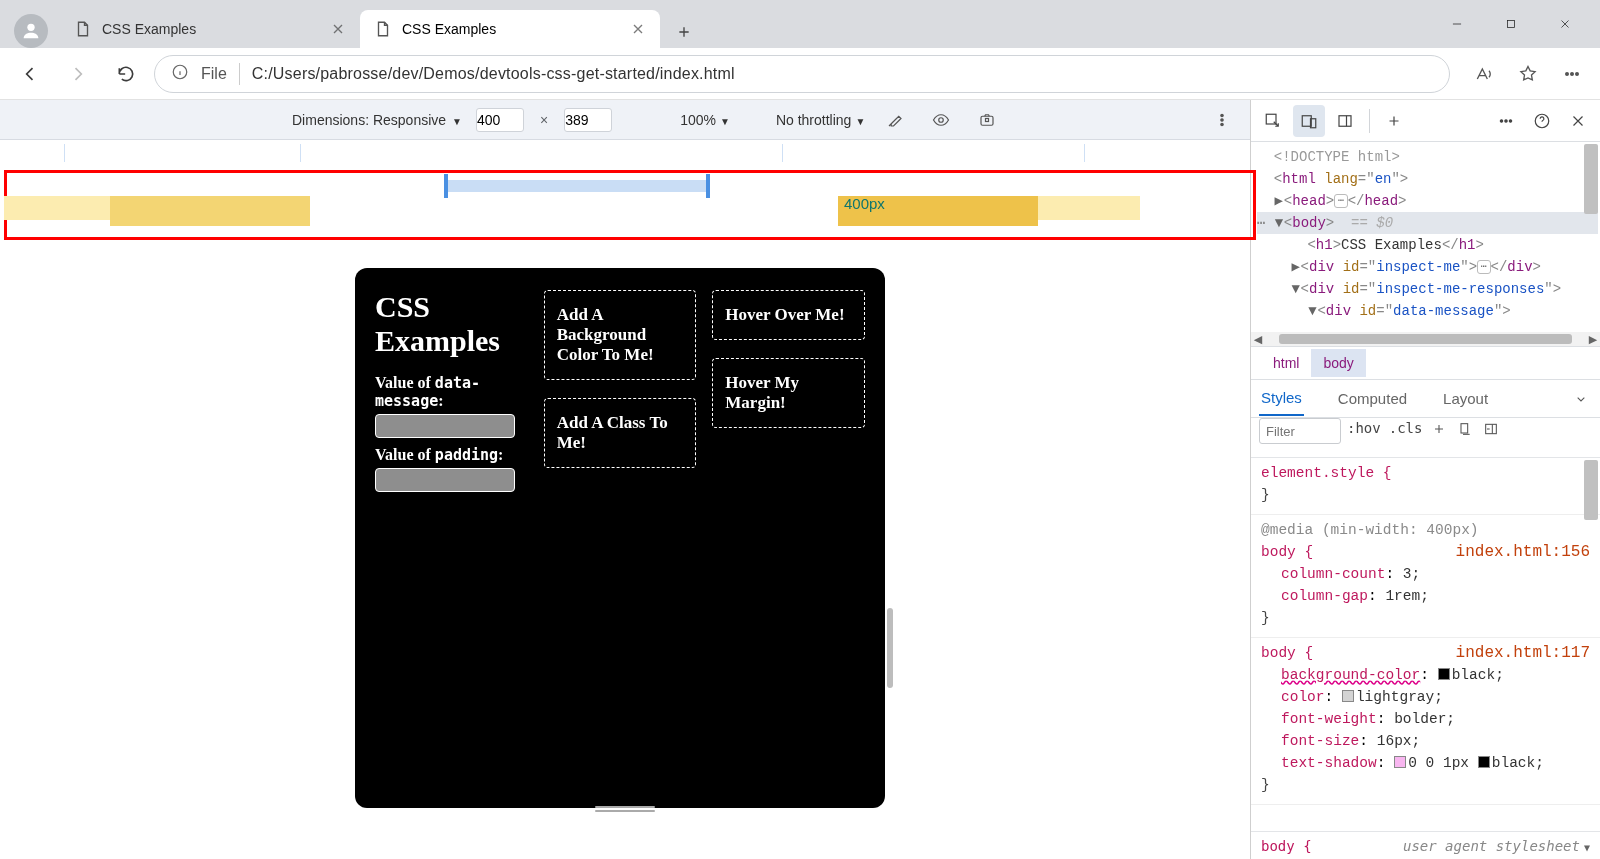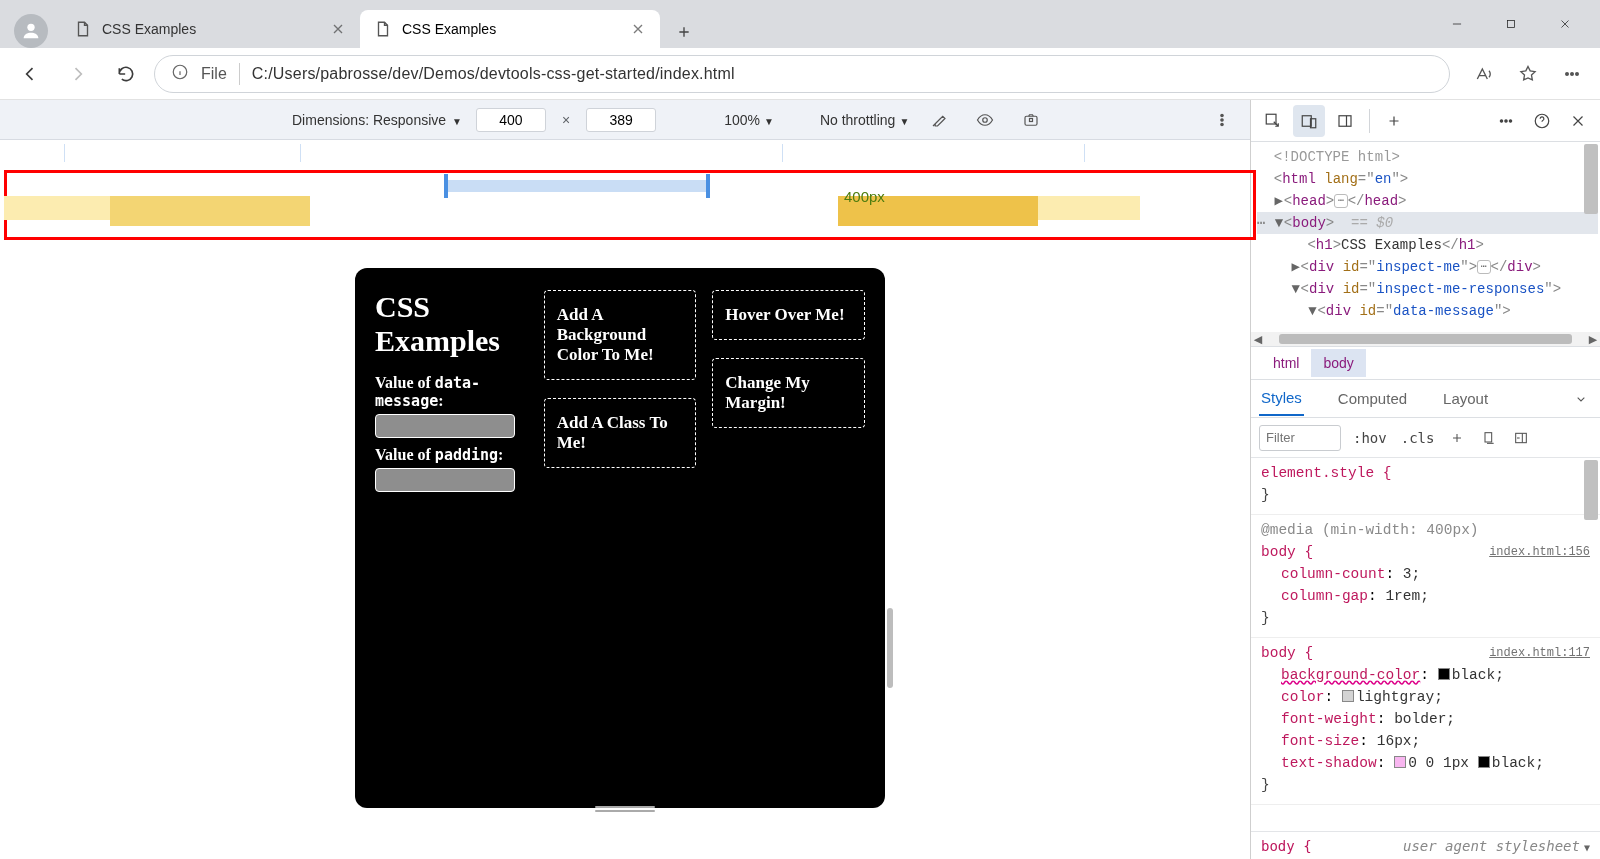--- a/index.html
+++ b/index.html
@@ -39,39 +39,39 @@
   
   .workspace { display: flex; height: calc(859px - 48px - 52px); }
   .viewport-pane { flex: 1; background: #fff; display: flex; flex-direction: column; position: relative; }
   .devtools-pane { width: 350px; border-left: 1px solid #cfcfcf; background: #fff; display: flex; flex-direction: column; font-size: 13px; }
 
   
   .device-toolbar { height: 40px; background: #eff2f7; border-bottom: 1px solid #d7dbe2; display: flex; align-items: center; padding: 0 12px; gap: 14px; font-size: 14px; color: #333; }
   .device-toolbar .spacer { flex: 1; }
   .dim-lbl { margin-left: 280px; display: flex; align-items: center; gap: 4px; }
   .dim-lbl .caret::after { content: "▼"; font-size: 10px; margin-left: 2px; }
-  .dim-input { width: 70px; height: 24px; background: #fff; border: 1px solid #cfd3d9; border-radius: 3px; text-align: center; font-size: 14px; }
+  .dim-input { width: 48px; height: 24px; background: #fff; border: 1px solid #cfd3d9; border-radius: 3px; font-size: 14px; }
   .dim-x { margin: 0 2px; color: #5f6368; }
   .zoom-lbl, .throttle-lbl { display: flex; align-items: center; gap: 4px; }
   .zoom-lbl .caret::after, .throttle-lbl .caret::after { content: "▼"; font-size: 10px; }
   .dt-icon { width: 32px; height: 32px; display: flex; align-items: center; justify-content: center; }
   .dt-icon svg { width: 18px; height: 18px; stroke: #555; stroke-width: 1.6; fill: none; }
   .vert-dots svg circle { fill: #555; }
 
   
   .ruler-band { height: 110px; position: relative; background: #fff; }
   .ticks { height: 28px; position: relative; }
   .tick { position: absolute; top: 4px; width: 1px; height: 18px; background: #cfe0f5; }
   .red-box { position: absolute; left: 4px; top: 30px; right: -6px; height: 70px; border: 3px solid #ff0000; }
   .blue-seg { position: absolute; top: 40px; height: 12px; background: #c9ddf5; }
   .blue-block { position: absolute; top: 34px; width: 4px; height: 24px; background: #4a90e2; }
   .yellow-light { position: absolute; top: 56px; height: 24px; background: #fcecb0; }
   .yellow-mid { position: absolute; top: 56px; height: 30px; background: #f3d573; }
   .yellow-strong { position: absolute; top: 56px; height: 30px; background: #eec24a; }
-  .bp-label { position: absolute; top: 48px; font-size: 15px; color: #4d7c0f; }
+  .bp-label { position: absolute; top: 55px; font-size: 15px; color: #0f766e; }
 
   
   .page-host { flex: 1; display: flex; justify-content: center; padding: 18px 0; background: #fff; position: relative; }
   .page-frame { width: 540px; height: 540px; position: relative; }
   .page-body { position: absolute; inset: 0 10px 0 0; background: #000; border-radius: 12px; color: #d3d3d3; padding: 22px 20px 24px 20px; column-count: 3; column-gap: 16px; font-family: Georgia, "Times New Roman", serif; }
   .page-body h1 { font-size: 30px; font-weight: bold; color: #fff; margin-bottom: 16px; break-inside: avoid; }
   .card { border: 1.5px dashed #fff; border-radius: 4px; padding: 14px 12px; font-size: 17px; font-weight: bold; color: #fff; break-inside: avoid; margin-bottom: 18px; }
   .form-lbl { font-size: 16px; font-weight: bold; color: #fff; margin-top: 4px; }
   .form-lbl .mono { font-family: Consolas, monospace; font-size: 15px; }
   .txt-in { display: block; width: 140px; height: 24px; margin-top: 4px; background: #8e8e8e; border: 1px solid #fff; border-radius: 4px; }
@@ -108,32 +108,32 @@
 
   .crumbs { height: 34px; border-top: 1px solid #dcdfe3; border-bottom: 1px solid #dcdfe3; display: flex; align-items: center; padding: 0 10px; gap: 0; font-size: 14px; }
   .crumb { padding: 6px 12px; color: #8a1b7c; }
   .crumb.sel { background: #dce4f2; }
 
   .styles-tabs { height: 38px; display: flex; align-items: center; padding: 0 8px; gap: 32px; border-bottom: 1px solid #dcdfe3; font-size: 15px; color: #666; }
   .styles-tabs .stab { padding: 8px 2px; }
   .styles-tabs .stab.active { color: #1067c9; border-bottom: 2px solid #1067c9; }
   .styles-tabs .spacer { flex: 1; }
 
-  .filter-row { height: 40px; display: flex; align-items: center; padding: 0 8px; gap: 10px; border-bottom: 1px solid #e3e5e8; font-family: Consolas, monospace; font-size: 14px; color: #444; position:relative;}
+  .filter-row { height: 40px; display: flex; align-items: flex-start; padding: 0 8px; gap: 4px; border-bottom: 1px solid #e3e5e8; font-family: Consolas, monospace; font-size: 14px; color: #444; position:relative;}
   .filter-in { width: 82px; height: 26px; border: 1px solid #c9ccd0; border-radius: 3px; padding: 0 6px; font-size: 13px; color: #888; }
   .fr-btn { padding: 2px 2px; } 
   .fr-ico { width:22px; height:22px; display:flex; align-items:center; justify-content:center;}
   .fr-ico svg { width:16px; height:16px; stroke:#555; stroke-width:1.6; fill:none;}
 
   .rules { flex: 1; overflow: auto; font-family: Consolas, "Courier New", monospace; font-size: 14.5px; line-height: 22px; padding-bottom: 4px; position: relative; }
   .rule-blk { border-bottom: 1px solid #eee; padding: 4px 10px 8px 10px; }
   .sel-txt { color: #be185d; }
   .brace { color: #444; }
   .media-txt { color: #8a8a8a; }
-  .src { float: right; color: #737373; text-decoration: underline; font-size: 12px; }
+  .src { float: right; color: #c2410c; font-size: 16px; }
   .prop { padding-left: 20px; }
   .prop-name { color: #be185d; }
   .prop-val { color: #333; }
   .sw { display: inline-block; width: 12px; height: 12px; border: 1px solid #888; vertical-align: -1px; margin-right: 2px; }
   .sw.black { background: #000; }
   .sw.lg { background: #d3d3d3; }
   .sw.pink { background: #f8b6f0; }
   .ua-row { height: 28px; border-top: 1px solid #e3e5e8; display: flex; align-items: center; padding: 0 10px; font-family: Consolas, monospace; font-size: 14px; }
   .ua-row .r { margin-left: auto; color: #888; font-style: italic; }
   .ua-row .tri2::after { content: "▼"; font-size: 10px; margin-left: 4px; color:#666;}
@@ -314,21 +314,21 @@
       <div class="page-frame">
         <div class="page-body">
           <h1>CSS Examples</h1>
           <div class="form-lbl"><span>Value of </span><span class="mono">data-message</span><span>:</span></div>
           <input class="txt-in" style="">
           <div class="form-lbl" style="margin-top:8px"><span>Value of </span><span class="mono">padding</span><span>:</span></div>
           <input class="txt-in" style="">
           <div class="card">Add A Background Color To Me!</div>
           <div class="card">Add A Class To Me!</div>
           <div class="card">Hover Over Me!</div>
-          <div class="card">Change My Margin!</div>
+          <div class="card">Hover My Margin!</div>
         </div>
         <div class="page-scroll">
             <div class="scroll-thumb"></div>
           </div>
         <div class="grip"></div>
       </div>
     </div>
   </div>
 
   <div class="devtools-pane">

